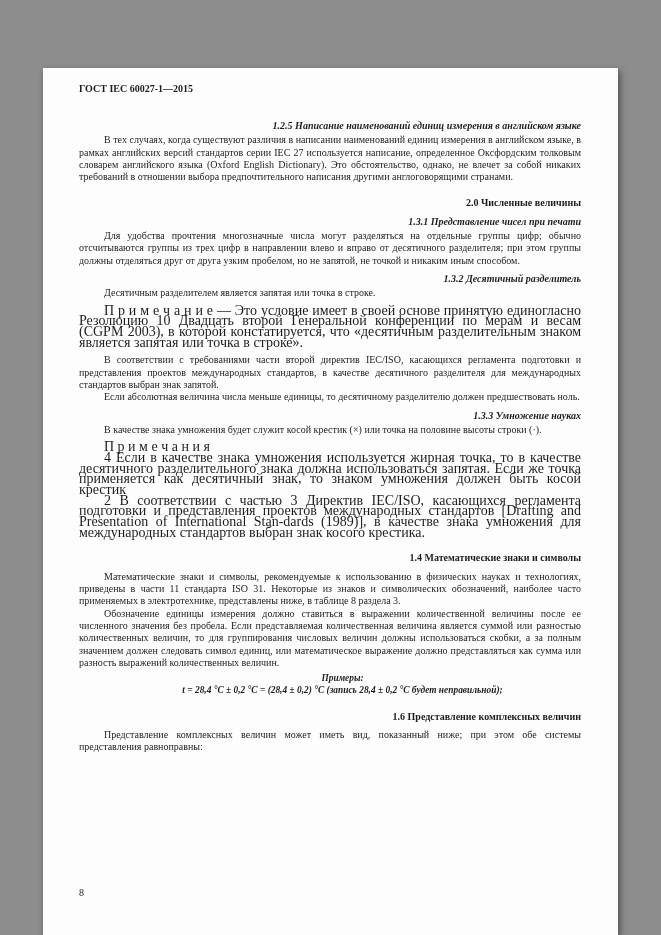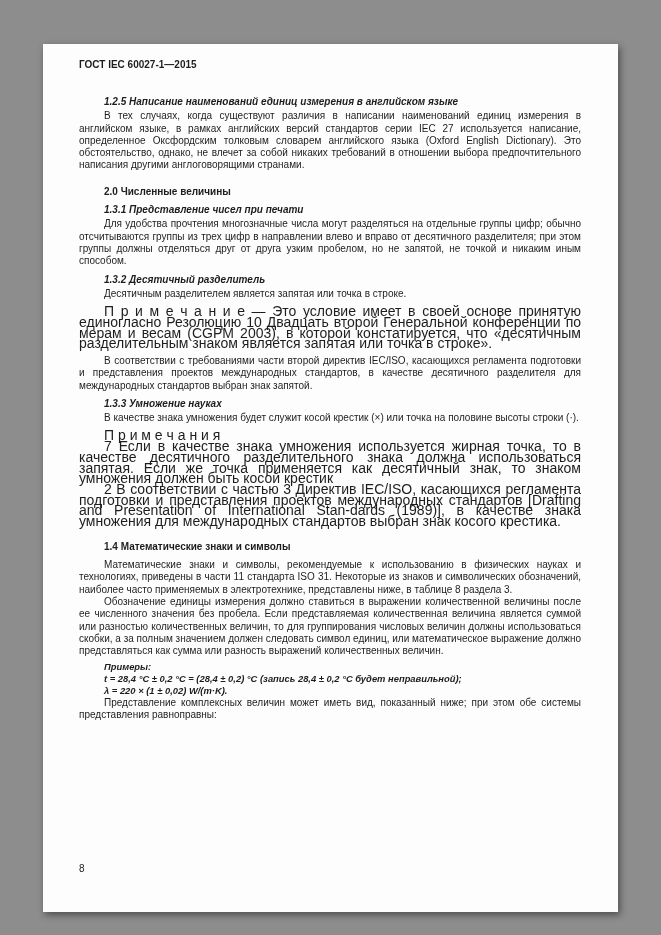--- a/index.html
+++ b/index.html
@@ -7,61 +7,62 @@
     background: #8d8d8d;
     font-family: "Liberation Sans", sans-serif;
     width: 661px;
     height: 935px;
     overflow: hidden;
   }
   .page {
     position: relative;
     width: 575px;
     height: 868px;
-    margin: 44px auto 23px;
+    margin: 68px auto 23px;
     background: #fdfdfe;
     box-shadow: 2px 3px 7px rgba(0,0,0,0.45);
     box-sizing: border-box;
     padding: 15px 37px 0 36px;
     color: #1d1d1d;
+    font-family: Liberation Serif, serif;
   }
   .doc-header {
     font-size: 10px;
     font-weight: 700;
     margin: 0 0 26px 0;
   }
   .blk {
     font-size: 10px;
     line-height: 12.3px;
     text-align: justify;
     margin: 0;
   }
   .p { text-indent: 25px; }
   .heading-bold, .heading-bold-italic {
     font-weight: 700;
     padding-left: 25px;
-    text-align: left;
+    text-align: right;
     text-indent: 0;
   }
   .heading-bold-italic { font-style: italic; margin: 6px 0 2px; }
   .heading-bold { margin: 14px 0 6px; }
   .note {
     font-size: 14px;
     line-height: 10.7px;
     text-indent: 25px;
   }
   .p + .note { margin-top: 6px; }
   .note + .p { margin-top: 6px; }
   .example-label, .example {
     font-weight: 700;
     font-style: italic;
     font-size: 9.4px;
     line-height: 11.8px;
     padding-left: 25px;
-    text-align: left;
+    text-align: center;
     text-indent: 0;
   }
   .example-label { margin-top: 4px; }
   .page-number {
     position: absolute;
     left: 36px;
     bottom: 38px;
     font-size: 10px;
   }
 </style>
@@ -74,28 +75,29 @@
   <div>
       <div class="blk heading-bold-italic">1.2.5 Написание наименований единиц измерения в английском языке</div>
       <div class="blk p">В тех случаях, когда существуют различия в написании наименований единиц измерения в английском языке, в рамках английских версий стандартов серии IEC 27 используется написание, определенное Оксфордским толковым словарем английского языка (Oxford English Dictionary). Это обстоятельство, однако, не влечет за собой никаких требований в отношении выбора предпочтительного написания другими англоговорящими странами.</div>
       <div class="blk heading-bold">2.0 Численные величины</div>
       <div class="blk heading-bold-italic">1.3.1 Представление чисел при печати</div>
       <div class="blk p">Для удобства прочтения многозначные числа могут разделяться на отдельные группы цифр; обычно отсчитываются группы из трех цифр в направлении влево и вправо от десятичного разделителя; при этом группы должны отделяться друг от друга узким пробелом, но не запятой, не точкой и никаким иным способом.</div>
       <div class="blk heading-bold-italic">1.3.2 Десятичный разделитель</div>
       <div class="blk p">Десятичным разделителем является запятая или точка в строке.</div>
       <div class="blk note">П р и м е ч а н и е — Это условие имеет в своей основе принятую единогласно Резолюцию 10 Двадцать второй Генеральной конференции по мерам и весам (CGPM 2003), в которой констатируется, что «десятичным разделительным знаком является запятая или точка в строке».</div>
       <div class="blk p">В соответствии с требованиями части второй директив IEC/ISO, касающихся регламента подготовки и представления проектов международных стандартов, в качестве десятичного разделителя для международных стандартов выбран знак запятой.</div>
+      <div class="blk p">Если абсолютная величина числа меньше единицы, то десятичному разделителю должен предшествовать ноль.</div>
       <div class="blk heading-bold-italic">1.3.3 Умножение науках</div>
       <div class="blk p">В качестве знака умножения будет служит косой крестик (×) или точка на половине высоты строки (·).</div>
       <div class="blk note">П р и м е ч а н и я</div>
-      <div class="blk note">7 Если в качестве знака умножения используется жирная точка, то в качестве десятичного разделительного знака должна использоваться запятая. Если же точка применяется как десятичный знак, то знаком умножения должен быть косой крестик</div>
+      <div class="blk note">4 Если в качестве знака умножения используется жирная точка, то в качестве десятичного разделительного знака должна использоваться запятая. Если же точка применяется как десятичный знак, то знаком умножения должен быть косой крестик</div>
       <div class="blk note">2 В соответствии с частью 3 Директив IEC/ISO, касающихся регламента подготовки и представления проектов международных стандартов [Drafting and Presentation of International Stan-dards (1989)], в качестве знака умножения для международных стандартов выбран знак косого крестика.</div>
       <div class="blk heading-bold">1.4 Математические знаки и символы</div>
       <div class="blk p">Математические знаки и символы, рекомендуемые к использованию в физических науках и технологиях, приведены в части 11 стандарта ISO 31. Некоторые из знаков и символических обозначений, наиболее часто применяемых в электротехнике, представлены ниже, в таблице 8 раздела 3.</div>
       <div class="blk p">Обозначение единицы измерения должно ставиться в выражении количественной величины после ее численного значения без пробела. Если представляемая количественная величина является суммой или разностью количественных величин, то для группирования числовых величин должны использоваться скобки, а за полным значением должен следовать символ единиц, или математическое выражение должно представляться как сумма или разность выражений количественных величин.</div>
       <div class="blk example-label">Примеры:</div>
       <div class="blk example">t = 28,4 °C ± 0,2 °C = (28,4 ± 0,2) °C (запись 28,4 ± 0,2 °C будет неправильной);</div>
-      <div class="blk example">λ = 220 × (1 ± 0,02) W/(m·K).</div>
+      <div class="blk heading-bold">1.6 Представление комплексных величин</div>
       <div class="blk p">Представление комплексных величин может иметь вид, показанный ниже; при этом обе системы представления равноправны:</div>
     </div>
 
   <div class="page-number">8</div>
 </div>
 
 </body></html>

